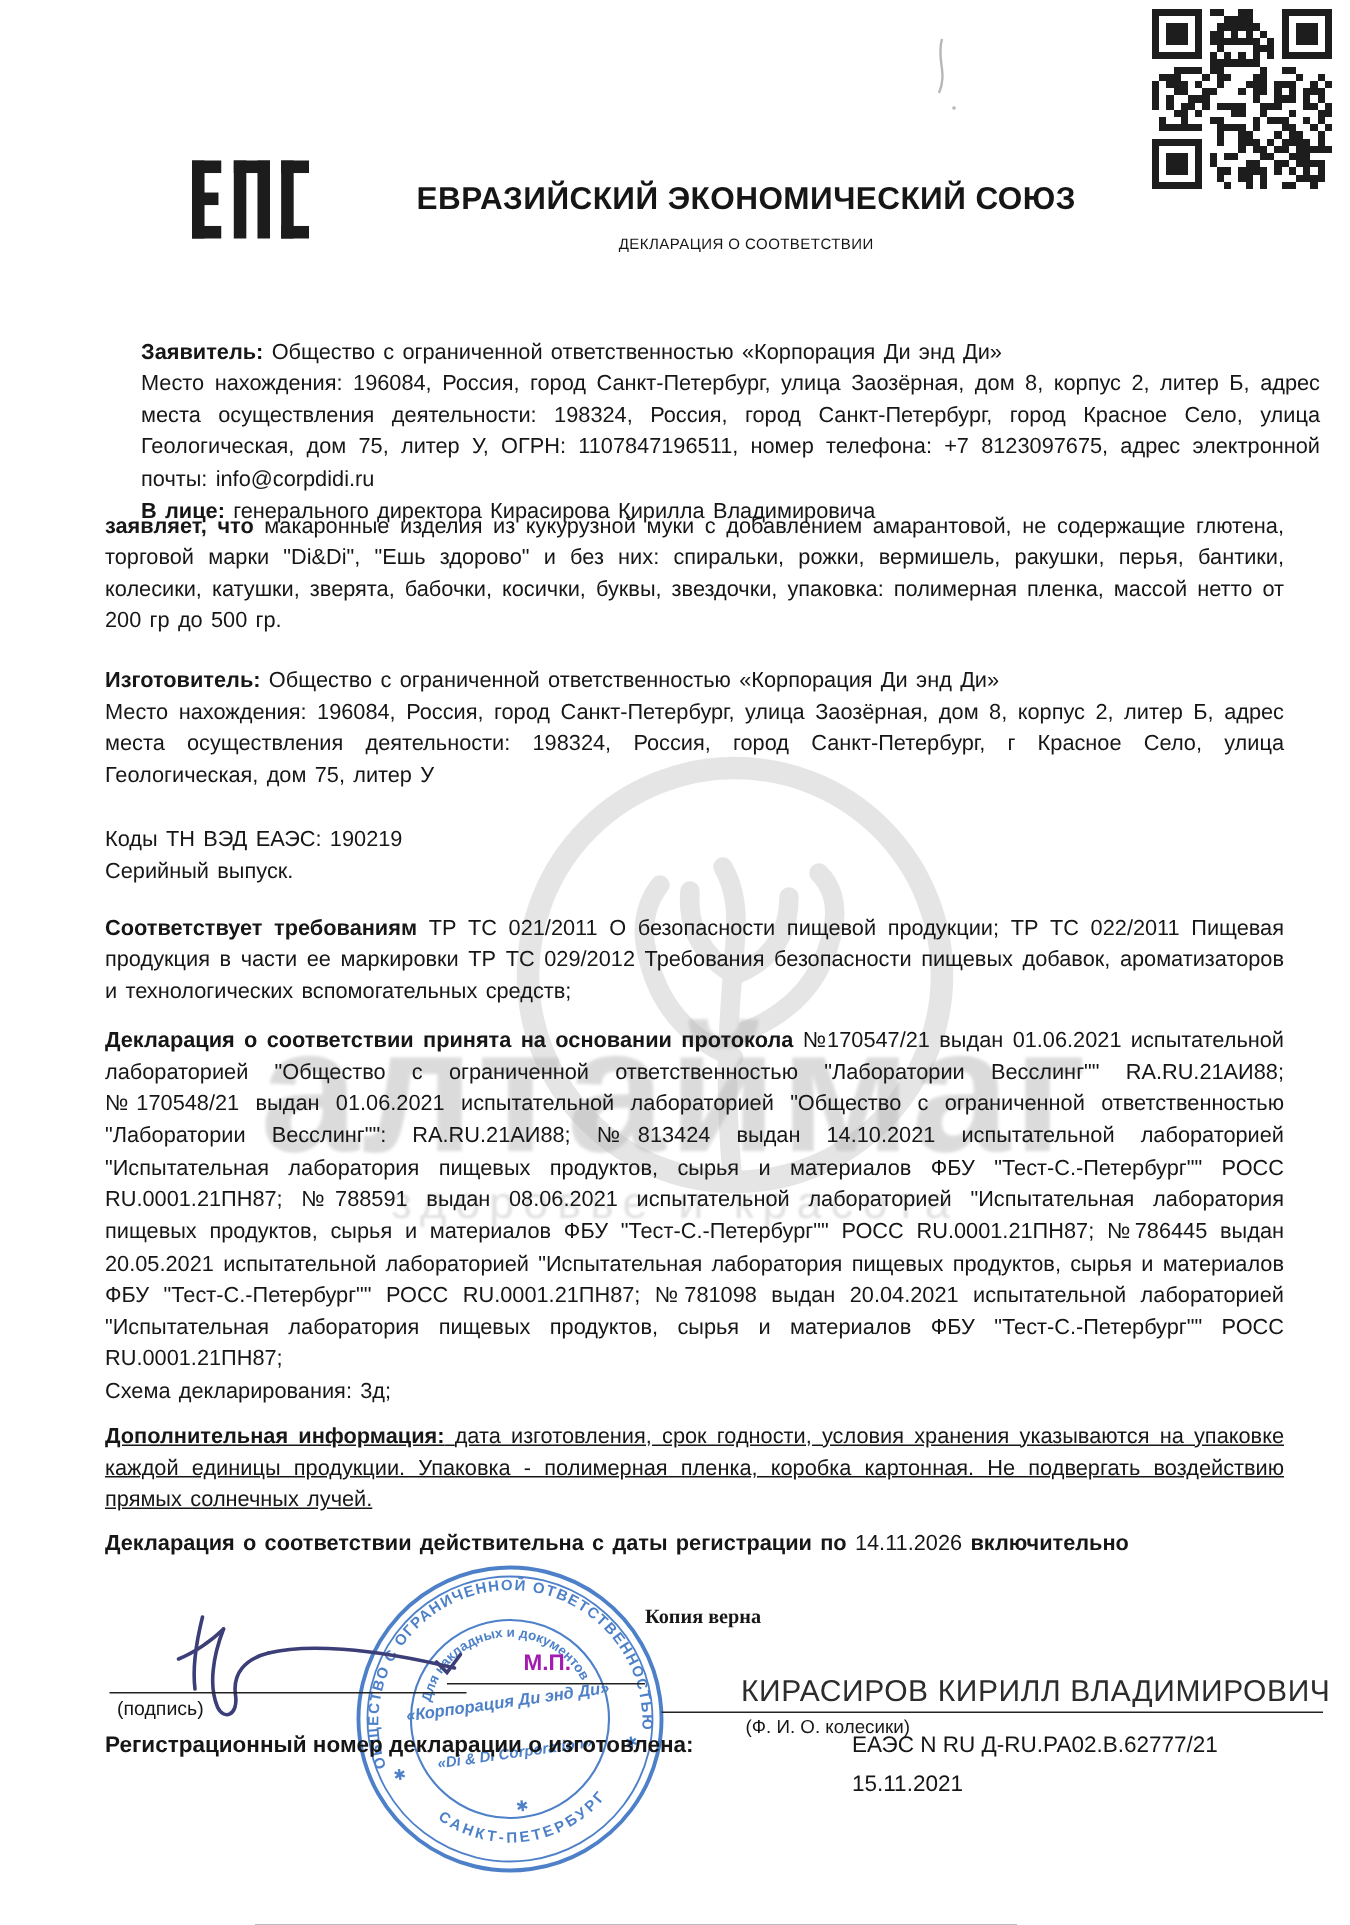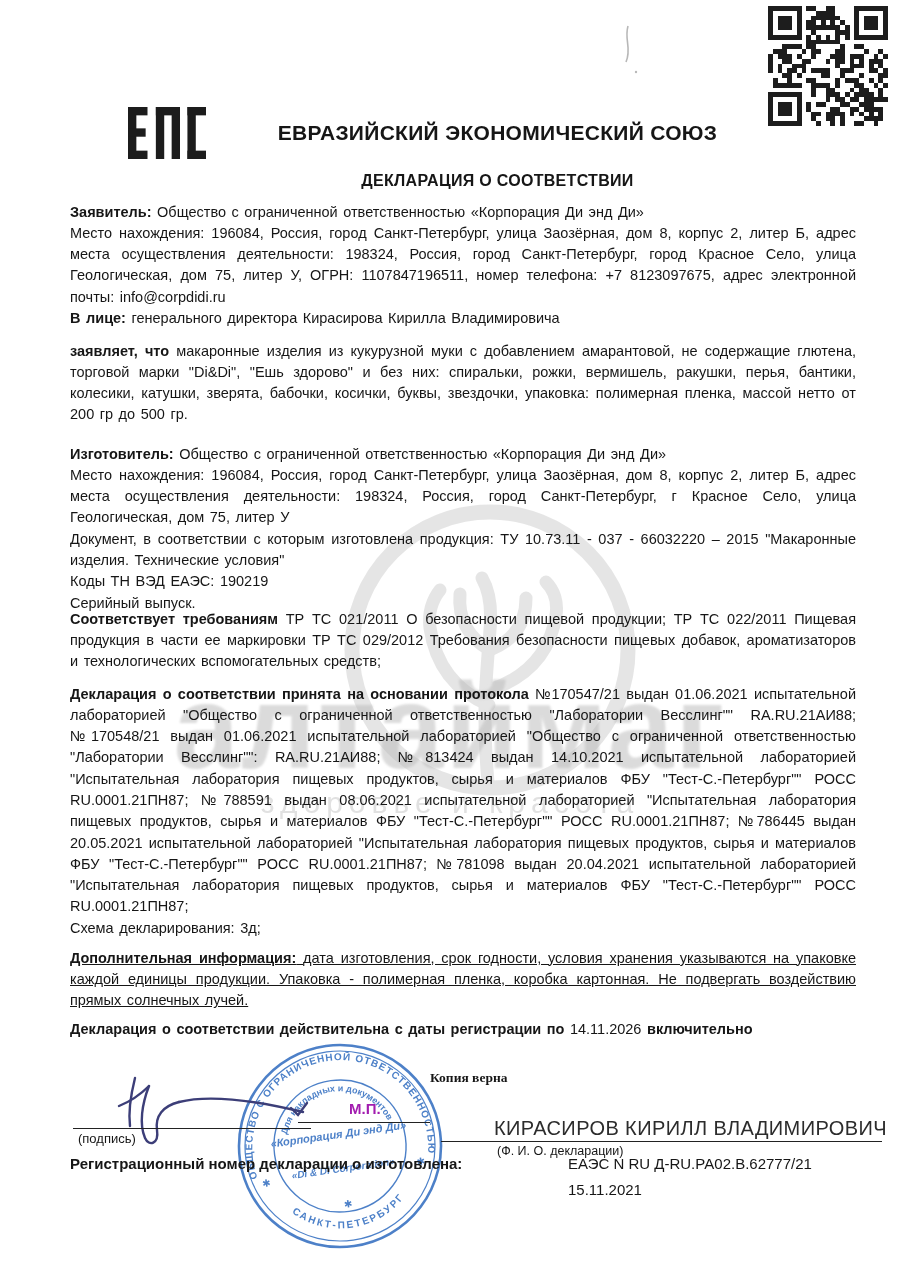--- a/index.html
+++ b/index.html
@@ -17,21 +17,21 @@
   }
   .wm-tagline{
     left:0; top:786px; width:900px; text-align:center;
     font-size:30px; color:#c9c9c9; opacity:.55; letter-spacing:6px; filter:blur(.6px);
   }
   .wm-logo{left:340px; top:500px; opacity:.5;}
   
   .eac{position:absolute; left:128px; top:104px; z-index:2;}
   .titles{position:absolute; left:95px; top:0; width:805px; text-align:center; z-index:2;}
   .title1{position:absolute; left:0; top:121px; width:100%; font-size:21px; font-weight:bold; letter-spacing:.3px;}
-  .title2{position:absolute; left:0; top:158px; width:100%; font-size:16px; font-weight:bold; letter-spacing:.3px;margin-top:14px;}
+  .title2{position:absolute; left:0; top:158px; width:100%; font-size:10px; font-weight:normal; letter-spacing:.3px;}
   .qr{position:absolute; left:768px; top:6px; z-index:2;}
   
   .para{
     position:absolute; left:70px; width:786px; z-index:2;
     font-size:14.5px; line-height:21.3px; text-align:justify; word-spacing:1.5px;
   }
   .para b{font-weight:bold;}
   
   .copy-note{position:absolute; left:430px; top:1070px; width:220px; z-index:4;
     font-family:"Liberation Serif", serif; font-weight:bold; font-size:13.5px; text-align:left;}
@@ -408,38 +408,38 @@
       <rect x="5" y="24" width="1" height="1" fill="#1d1d1d"></rect>
       <rect x="6" y="24" width="1" height="1" fill="#1d1d1d"></rect>
       <rect x="10" y="24" width="1" height="1" fill="#1d1d1d"></rect>
       <rect x="13" y="24" width="1" height="1" fill="#1d1d1d"></rect>
       <rect x="15" y="24" width="1" height="1" fill="#1d1d1d"></rect>
       <rect x="18" y="24" width="1" height="1" fill="#1d1d1d"></rect>
       <rect x="19" y="24" width="1" height="1" fill="#1d1d1d"></rect>
       <rect x="22" y="24" width="1" height="1" fill="#1d1d1d"></rect>
     </svg>
 
-  <p class="para" style="top:187px;">
+  <p class="para" style="top:210px;margin-left:24px;">
     <b>Заявитель:</b>
     <span>Общество с ограниченной ответственностью «Корпорация Ди энд Ди»</span><br>
     <span>Место нахождения: 196084, Россия, город Санкт-Петербург, улица Заозёрная, дом 8, корпус 2, литер Б, адрес места осуществления деятельности: 198324, Россия, город Санкт-Петербург, город Красное Село, улица Геологическая, дом 75, литер У, ОГРН: 1107847196511, номер телефона: +7 8123097675, адрес электронной почты: info@corpdidi.ru</span><br>
     <b>В лице:</b>
     <span>генерального директора Кирасирова Кирилла Владимировича</span>
   </p>
 
   <p class="para" style="top:326px;">
     <b>заявляет, что</b>
     <span>макаронные изделия из кукурузной муки с добавлением амарантовой, не содержащие глютена, торговой марки "Di&amp;Di", "Ешь здорово" и без них: спиральки, рожки, вермишель, ракушки, перья, бантики, колесики, катушки, зверята, бабочки, косички, буквы, звездочки, упаковка: полимерная пленка, массой нетто от 200 гр до 500 гр.</span>
   </p>
 
   <p class="para" style="top:429px;">
     <b>Изготовитель:</b>
     <span>Общество с ограниченной ответственностью «Корпорация Ди энд Ди»</span><br>
     <span>Место нахождения: 196084, Россия, город Санкт-Петербург, улица Заозёрная, дом 8, корпус 2, литер Б, адрес места осуществления деятельности: 198324, Россия, город Санкт-Петербург, г Красное Село, улица Геологическая, дом 75, литер У</span><br>
-    <span>Документ, в соответствии с которым изготовлена продукция: ТУ 10.73.11 - 037 - 66032220 – 2015 "Макаронные изделия. Технические условия"</span><br>
+    <br>
     <span>Коды ТН ВЭД ЕАЭС: 190219</span><br>
     <span>Серийный выпуск.</span>
   </p>
 
   <p class="para" style="top:594px;">
     <b>Соответствует требованиям</b>
     <span>ТР ТС 021/2011 О безопасности пищевой продукции; ТР ТС 022/2011 Пищевая продукция в части ее маркировки ТР ТС 029/2012 Требования безопасности пищевых добавок, ароматизаторов и технологических вспомогательных средств;</span>
   </p>
 
   <p class="para" style="top:669px;">
@@ -500,21 +500,21 @@
 
   <div class="copy-note">Копия верна</div>
   <div class="mp">М.П.</div>
 
   <div class="line sig-line"></div>
   <div class="line mp-line"></div>
   <div class="line name-line"></div>
 
   <div class="sig-caption">(подпись)</div>
   <div class="applicant-name">КИРАСИРОВ КИРИЛЛ ВЛАДИМИРОВИЧ</div>
-  <div class="fio-caption">(Ф. И. О. декларации)</div>
+  <div class="fio-caption">(Ф. И. О. колесики)</div>
 
   <div class="reg-row reg1">
     <span class="lbl">Регистрационный номер декларации о изготовлена:</span>
     <span class="val">ЕАЭС N RU Д-RU.РА02.В.62777/21</span>
   </div>
   <div class="reg-row reg2">
     <span class="val">15.11.2021</span>
   </div>
 
 </div>

